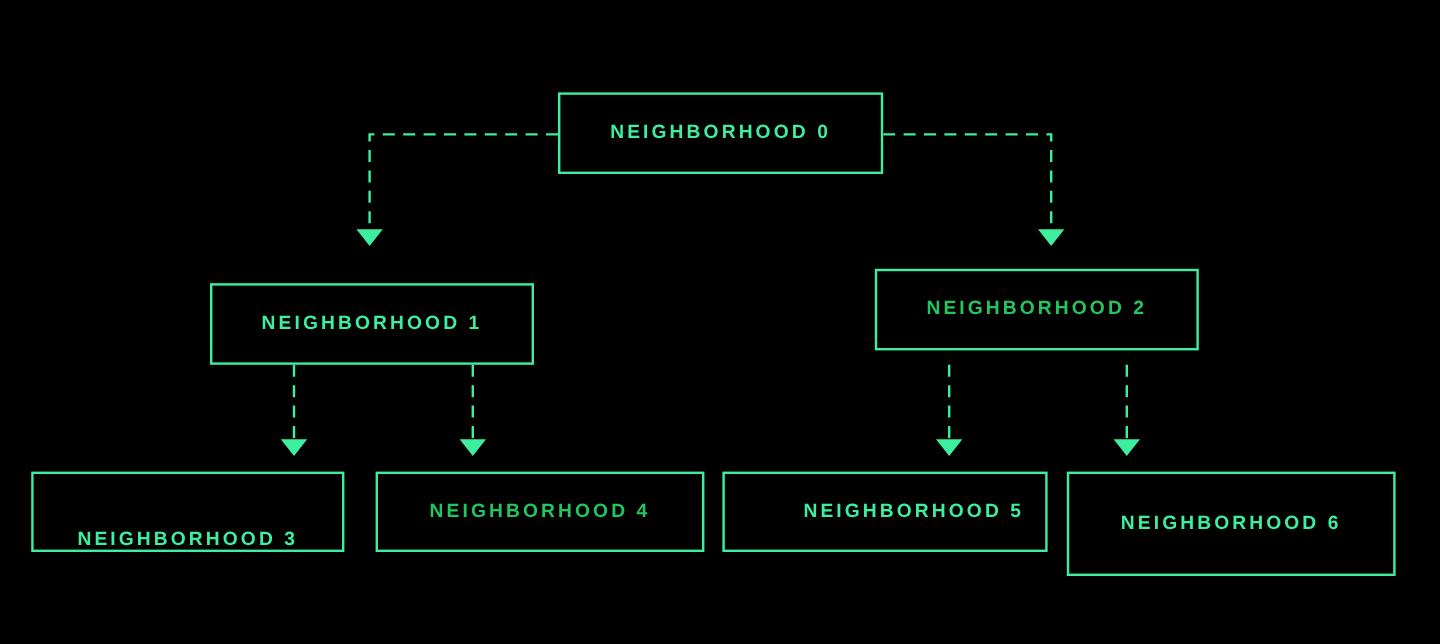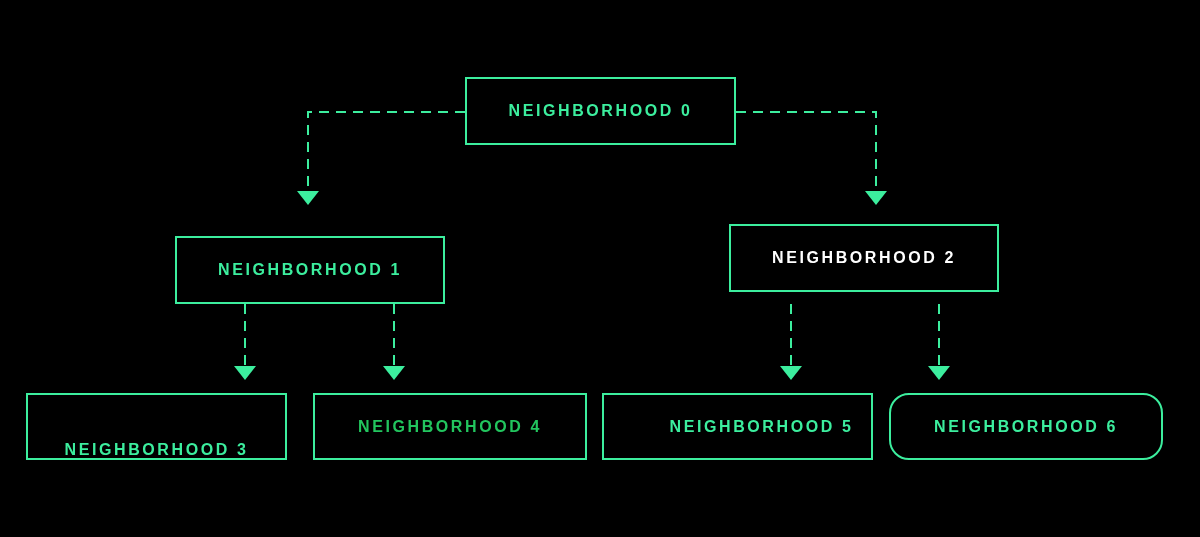--- a/index.html
+++ b/index.html
@@ -84,29 +84,29 @@
   </svg>
 
   <div id="nodes-layer">
       <div class="node-box" style="left: 465px; top: 77px; width: 271px; height: 68px; border-width: 2px; border-color: rgb(60, 238, 158);">
         <span class="node-label" style="color: rgb(60, 238, 158);">NEIGHBORHOOD 0</span>
       </div>
       <div class="node-box" style="left: 175px; top: 236px; width: 270px; height: 68px; border-width: 2px; border-color: rgb(60, 238, 158);">
         <span class="node-label" style="color: rgb(60, 238, 158);">NEIGHBORHOOD 1</span>
       </div>
       <div class="node-box" style="left: 729px; top: 224px; width: 270px; height: 68px; border-width: 2px; border-color: rgb(60, 238, 158);">
-        <span class="node-label" style="color: #ffffff;">NEIGHBORHOOD 2</span>
+        <span class="node-label" style="color: #22c55e;">NEIGHBORHOOD 2</span>
       </div>
       <div class="node-box" style="left: 26px; top: 393px; width: 261px; height: 67px; border-width: 2px; border-color: rgb(60, 238, 158); align-items: flex-end;">
         <span class="node-label" style="color: rgb(60, 238, 158);">NEIGHBORHOOD 3</span>
       </div>
       <div class="node-box" style="left: 313px; top: 393px; width: 274px; height: 67px; border-width: 2px; border-color: rgb(60, 238, 158);">
         <span class="node-label" style="color: #22c55e;">NEIGHBORHOOD 4</span>
       </div>
       <div class="node-box" style="left: 602px; top: 393px; width: 271px; height: 67px; border-width: 2px; border-color: rgb(60, 238, 158); padding-left: 48px;">
         <span class="node-label" style="color: rgb(60, 238, 158);">NEIGHBORHOOD 5</span>
       </div>
-      <div class="node-box" style="left: 889px; top: 393px; width: 274px; height: 67px; border-width: 2px; border-color: rgb(60, 238, 158); border-radius: 20px;">
+      <div class="node-box" style="left: 889px; top: 393px; width: 274px; height: 87px; border-width: 2px; border-color: rgb(60, 238, 158);">
         <span class="node-label" style="color: rgb(60, 238, 158);">NEIGHBORHOOD 6</span>
       </div>
     </div>
 
 </div>
 
 </body></html>

